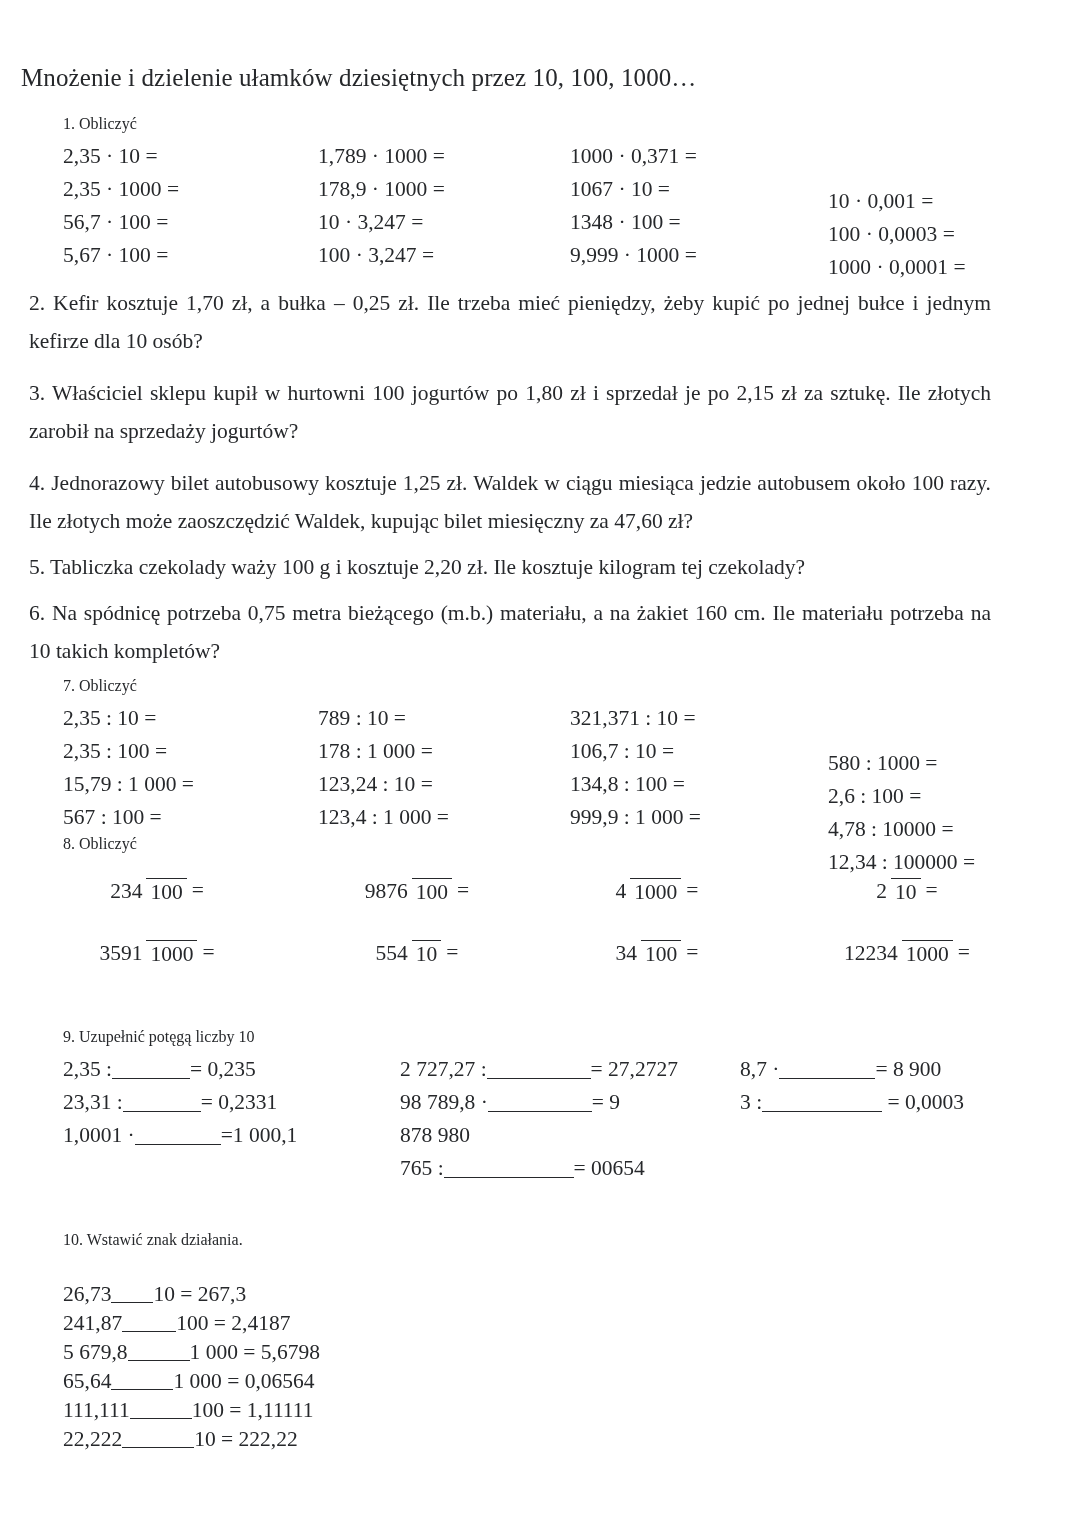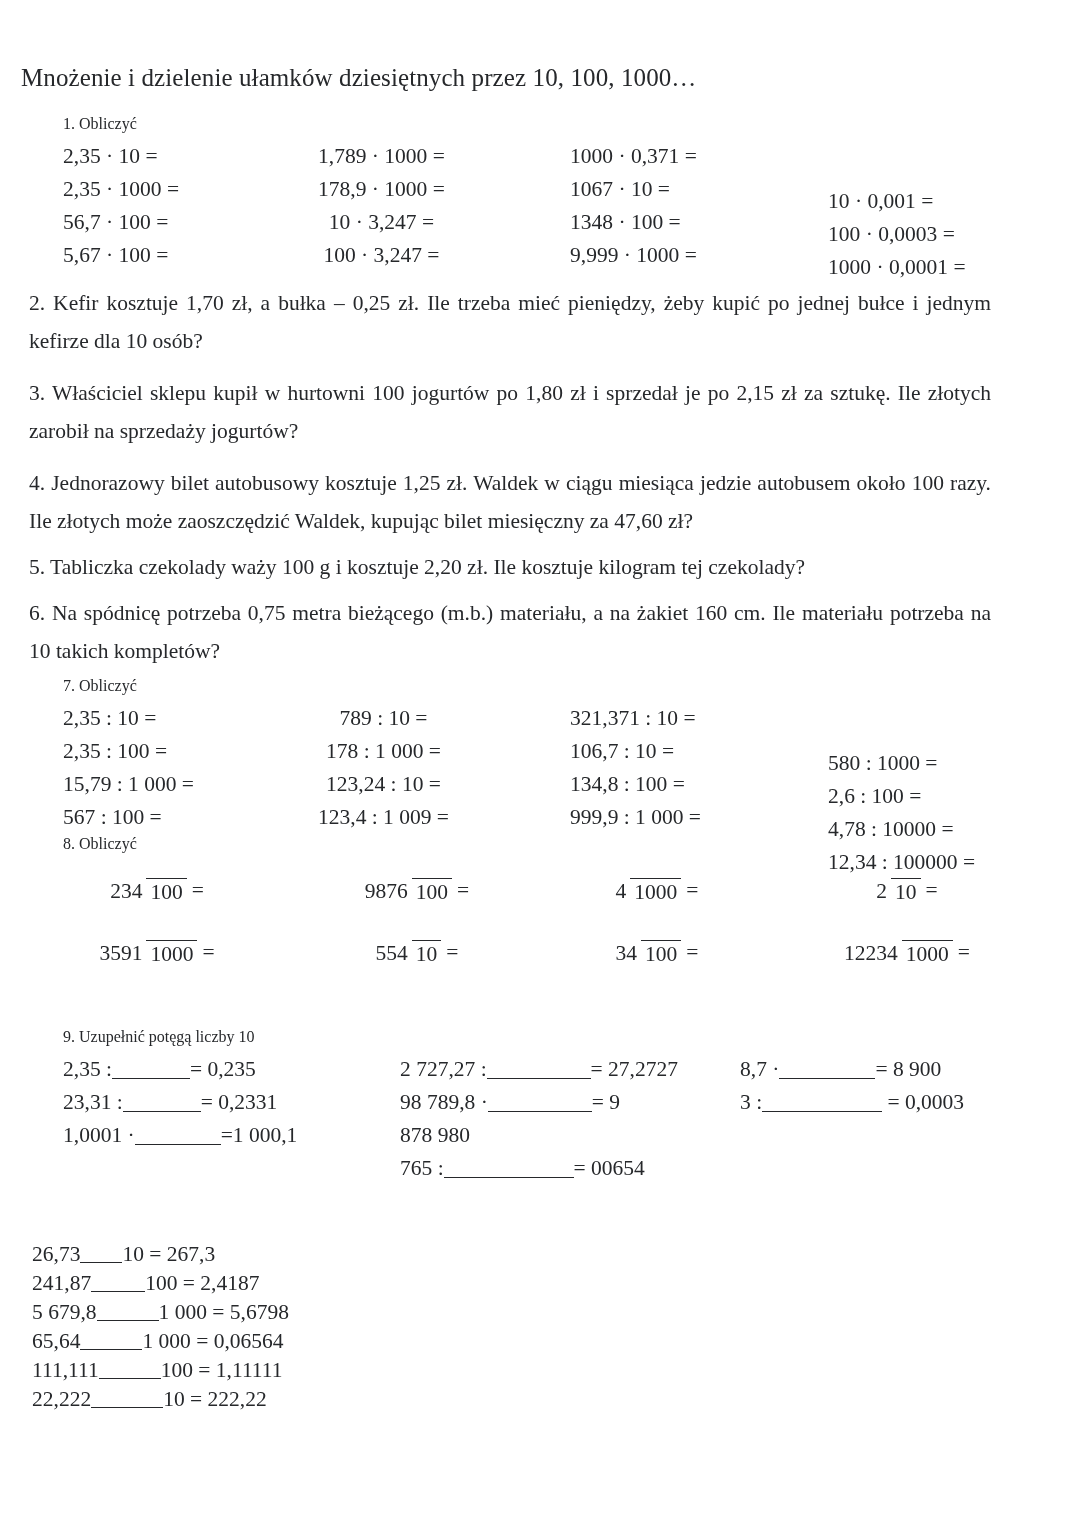--- a/index.html
+++ b/index.html
@@ -50,21 +50,21 @@
     position: absolute;
     top: 0;
   }
   .calc-col .cell {
     font-size: 21.5px;
     line-height: 33px;
     height: 33px;
     white-space: nowrap;
   }
   .c1 { left: 63px; }
-  .c2 { left: 318px; text-align: center; }
+  .c2 { left: 318px; }
   .c3 { left: 570px; }
   .c4 { left: 828px; margin-top: 45px; }
 
   
   .problem {
     font-size: 21.5px;
     line-height: 38px;
     text-align: justify;
     margin: 0 auto;
     width: 962px;
@@ -128,21 +128,21 @@
     white-space: nowrap;
   }
   .blank {
     display: inline-block;
     border-bottom: 1.5px solid #26282b;
     vertical-align: -3px;
     height: 14px;
   }
 
   
-  .sign-list { padding-left: 32px; }
+  .sign-list { padding-left: 63px; margin-top: 24px; }
   .sign-row {
     font-size: 21.5px;
     line-height: 29px;
     height: 29px;
     white-space: nowrap;
   }
   .sign-row .blank { vertical-align: -2px; }
 
   .sp-8  { height: 8px; }
   .sp-14 { height: 14px; }
@@ -212,21 +212,21 @@
       <div class="calc-col c1">
         <div class="cell">2,35 : 10 =</div>
         <div class="cell">2,35 : 100 =</div>
         <div class="cell">15,79 : 1 000 =</div>
         <div class="cell">567 : 100 =</div>
       </div>
       <div class="calc-col c2">
         <div class="cell">789 : 10 =</div>
         <div class="cell">178 : 1 000 =</div>
         <div class="cell">123,24 : 10 =</div>
-        <div class="cell">123,4 : 1 009 =</div>
+        <div class="cell">123,4 : 1 000 =</div>
       </div>
       <div class="calc-col c3">
         <div class="cell">321,371 : 10 =</div>
         <div class="cell">106,7 : 10 =</div>
         <div class="cell">134,8 : 100 =</div>
         <div class="cell">999,9 : 1 000 =</div>
       </div>
       <div class="calc-col c4">
         <div class="cell">580 : 1000 =</div>
         <div class="cell">2,6 : 100 =</div>
@@ -356,20 +356,21 @@
           <span>3 :</span><span class="blank" style="width: 120px;"></span><span> = 0,0003</span>
         </div>
       </div>
 
     </div>
   </div>
 
   <div class="sp-44"></div>
 
   <div>
+    <div class="section-head">10. Wstawić znak działania.</div>
     <div class="sp-8"></div>
     <div class="sign-list">
       <div class="sign-row">
         <span>26,73</span><span class="blank" style="width: 42px;"></span><span>10 = 267,3</span>
       </div>
       <div class="sign-row">
         <span>241,87</span><span class="blank" style="width: 54px;"></span><span>100 = 2,4187</span>
       </div>
       <div class="sign-row">
         <span>5 679,8</span><span class="blank" style="width: 62px;"></span><span>1 000 = 5,6798</span>

